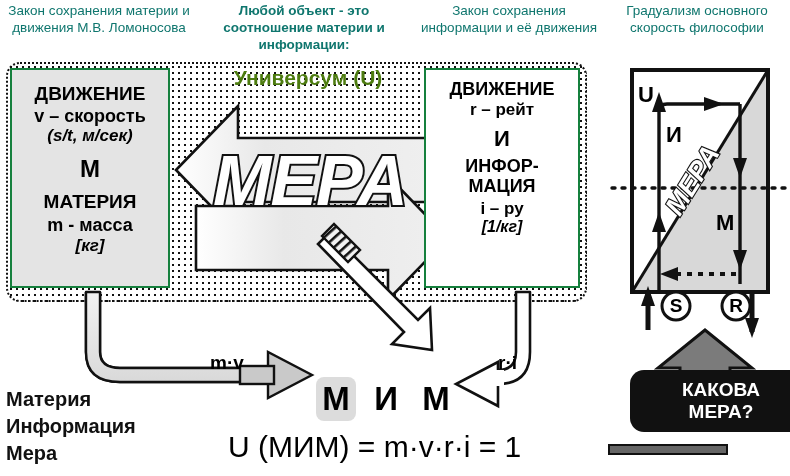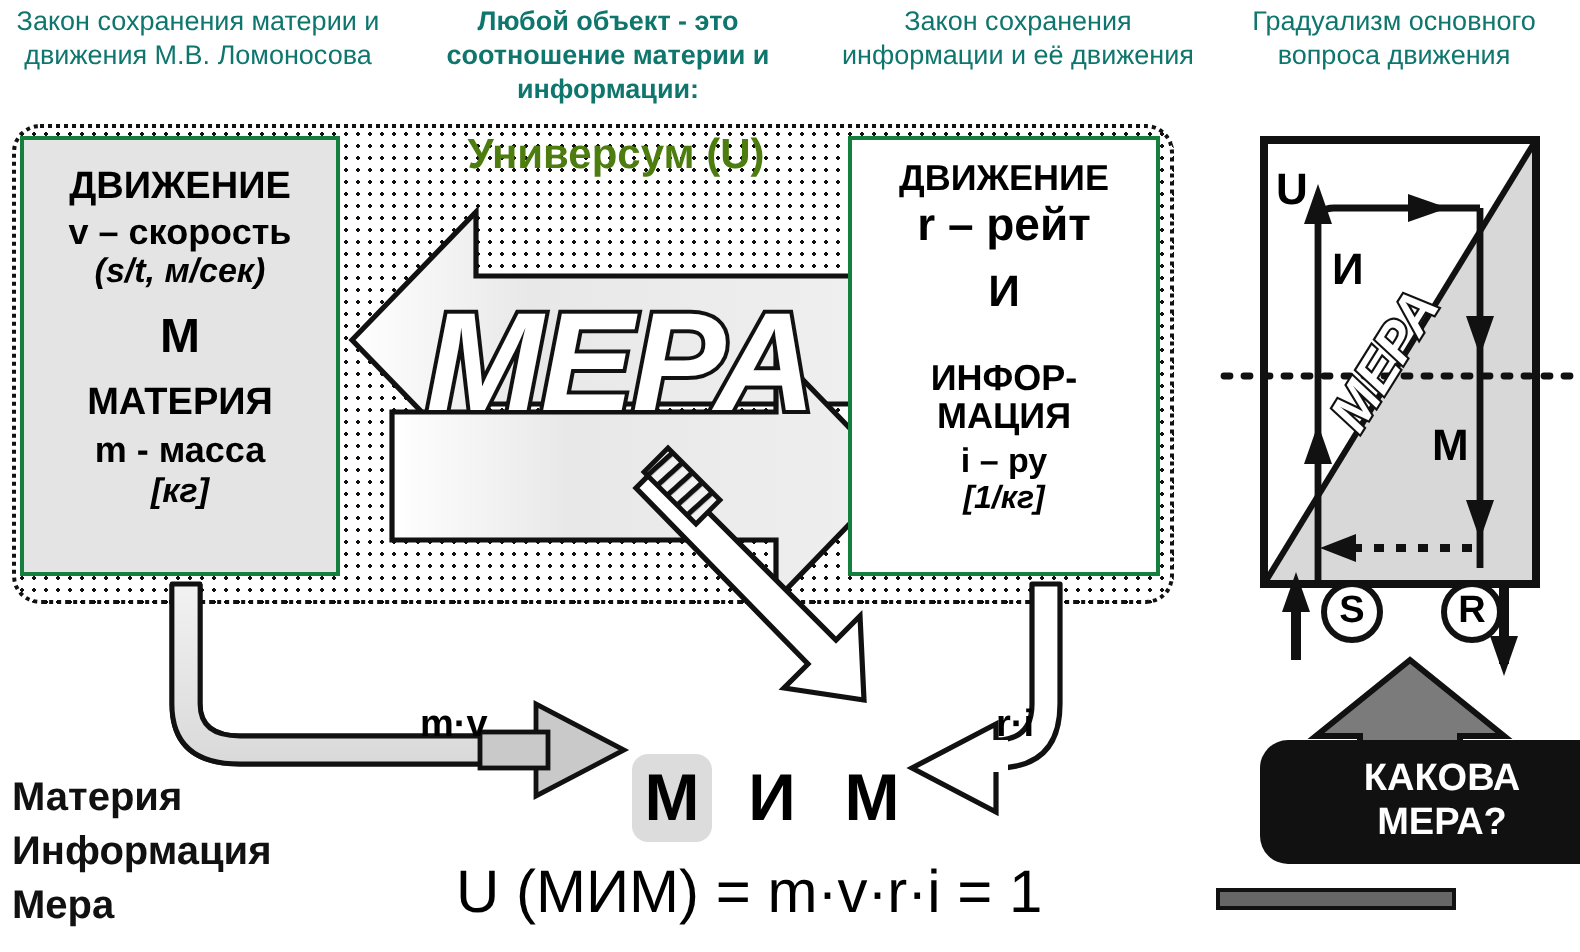--- a/index.html
+++ b/index.html
@@ -56,21 +56,21 @@
   #gM{left:716px;top:210px;font-size:22px;}
   #gS{left:663px;top:293px;font-size:19px;width:26px;text-align:center;line-height:26px;}
   #gR{left:723px;top:293px;font-size:19px;width:26px;text-align:center;line-height:26px;}
 </style>
 </head>
 <body>
 
 <div class="hdr" id="hdr1">Закон сохранения материи и движения М.В. Ломоносова</div>
 <div class="hdr" id="hdr2">Любой объект - это соотношение материи и информации:</div>
 <div class="hdr" id="hdr3">Закон сохранения информации и её движения</div>
-<div class="hdr" id="hdr4">Градуализм основного вопроса движения</div>
+<div class="hdr" id="hdr4">Градуализм основного скорость философии</div>
 
 <div class="abs" id="universum"></div>
 <div class="abs" id="univ-label">Универсум (U)</div>
 
 <svg class="abs" id="svgmain" viewBox="0 0 790 476">
   <defs>
     <linearGradient id="gLR" x1="0" y1="0" x2="1" y2="0">
       <stop offset="0" stop-color="#ffffff"></stop>
         <stop offset="0.35" stop-color="#e8e8e8"></stop>
       <stop offset="1" stop-color="#efefef"></stop>
@@ -163,23 +163,23 @@
   <div class="ln t-b" style="font-size:18px;margin-top:3px;">v – скорость</div>
   <div class="ln t-b t-i" style="font-size:17px;margin-top:2px;">(s/t, м/сек)</div>
   <div class="ln t-b" style="font-size:24px;margin-top:12px;">М</div>
   <div class="ln t-b" style="font-size:19px;margin-top:10px;">МАТЕРИЯ</div>
   <div class="ln t-b" style="font-size:18px;margin-top:4px;">m - масса</div>
   <div class="ln t-b t-i" style="font-size:17px;margin-top:2px;">[кг]</div>
 </div>
 
 <div class="pbox" id="boxR">
   <div class="ln t-b" style="font-size:18px;margin-top:10px;">ДВИЖЕНИЕ</div>
-  <div class="ln t-b" style="font-size:23px;margin-top:2px;">r – рейт</div>
+  <div class="ln t-b" style="font-size:17px;margin-top:2px;">r – рейт</div>
   <div class="ln t-b" style="font-size:22px;margin-top:10px;">И</div>
-  <div class="ln t-b" style="font-size:18px;margin-top:22px;">ИНФОР-</div>
+  <div class="ln t-b" style="font-size:18px;margin-top:6px;">ИНФОР-</div>
   <div class="ln t-b" style="font-size:18px;margin-top:1px;">МАЦИЯ</div>
   <div class="ln t-b" style="font-size:17px;margin-top:4px;">i – ру</div>
   <div class="ln t-b t-i" style="font-size:16px;margin-top:2px;">[1/кг]</div>
 </div>
 
 <div class="abs" id="lblmv">m·v</div>
 <div class="abs" id="lblri">r·i</div>
 
 <div class="abs" id="triad">
   <div>Материя</div>

